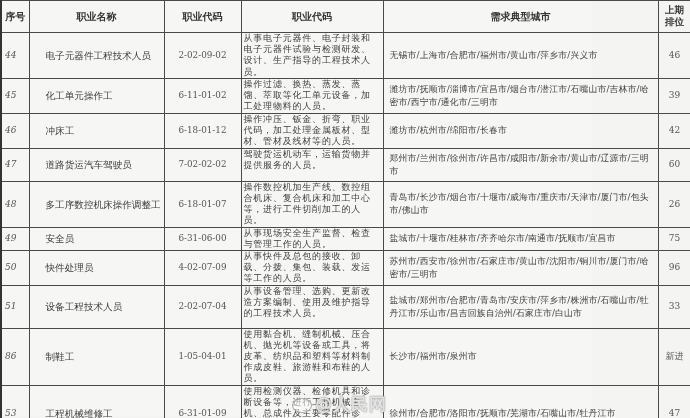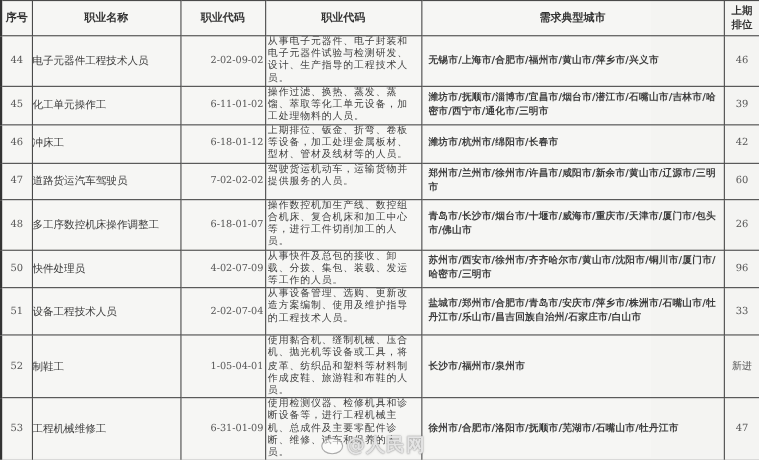--- a/index.html
+++ b/index.html
@@ -19,25 +19,25 @@
       border: 1px solid #4a4a4a;
       padding: 0 3px;
       vertical-align: middle;
       overflow: hidden;
     }
     thead th {
       font-weight: bold; font-size: 10px; color: #333; height: 31px;
       text-align: center; line-height: 12px;
     }
     td { font-size: 8.6px; line-height: 11px; }
-    td.c-seq { text-align: center; font-size: 9px; color: #555; }
-    td.c-name { font-size: 9.6px; color: #3c3c3c; padding-left: 0; white-space: nowrap; }
-    td.c-code { text-align: right; font-size: 8.8px; color: #555; white-space: nowrap; padding: 0 1px; }
+    td.c-seq { text-align: left; font-size: 9px; color: #555; font-style: italic; }
+    td.c-name { font-size: 9.6px; color: #3c3c3c; padding-left: 16px; white-space: nowrap; }
+    td.c-code { text-align: center; font-size: 8.8px; color: #555; white-space: nowrap; padding: 0 1px; }
     td.c-def { font-size: 9px; line-height: 11.2px; color: #3e3e3e; padding: 0 2px; letter-spacing: 0.8px; vertical-align: top; margin-top: 40px; }
-    td.c-city { font-size: 8.8px; line-height: 13px; color: #3e3e3e; padding-left: 6px; letter-spacing: 0.2px; font-weight: bold; }
+    td.c-city { font-size: 8.8px; line-height: 13px; color: #3e3e3e; padding-left: 6px; letter-spacing: 0.2px; }
     td.c-rank { text-align: center; font-size: 9px; color: #555; }
     thead th.c-rank-h { font-size: 9.5px; line-height: 12px; font-family: Liberation Mono, monospace; }
     .left-bar { border-left: 2px solid #333; }
     .watermark {
       position: absolute; font-family: "DejaVu Sans", "Liberation Sans", sans-serif;
       color: rgba(255,255,255,0.78);
       text-shadow: 0 0 1px rgba(120,120,120,0.9), 0 0 2px rgba(140,140,140,0.7);
       font-size: 17px; font-weight: bold; letter-spacing: 1px;
       white-space: nowrap; pointer-events: none;
     }
@@ -83,58 +83,66 @@
         <td class="c-name">化工单元操作工</td>
         <td class="c-code">6-11-01-02</td>
         <td class="c-def">操作过滤、换热、蒸发、蒸馏、萃取等化工单元设备，加工处理物料的人员。</td>
         <td class="c-city">潍坊市/抚顺市/淄博市/宜昌市/烟台市/潜江市/石嘴山市/吉林市/哈密市/西宁市/通化市/三明市</td>
         <td class="c-rank">39</td>
       </tr>
       <tr style="height:35px">
         <td class="c-seq left-bar">46</td>
         <td class="c-name">冲床工</td>
         <td class="c-code">6-18-01-12</td>
-        <td class="c-def">上期排位、钣金、折弯、卷板等设备，加工处理金属板材、型材、管材及线材等的人员。</td>
+        <td class="c-def">操作冲压、钣金、折弯、职业代码，加工处理金属板材、型材、管材及线材等的人员。</td>
         <td class="c-city">潍坊市/杭州市/绵阳市/长春市</td>
         <td class="c-rank">42</td>
       </tr>
       <tr style="height:33px">
         <td class="c-seq left-bar">47</td>
         <td class="c-name">道路货运汽车驾驶员</td>
         <td class="c-code">7-02-02-02</td>
         <td class="c-def">驾驶货运机动车，运输货物并提供服务的人员。</td>
         <td class="c-city">郑州市/兰州市/徐州市/许昌市/咸阳市/新余市/黄山市/辽源市/三明市</td>
         <td class="c-rank">60</td>
       </tr>
       <tr style="height:42px">
         <td class="c-seq left-bar">48</td>
         <td class="c-name">多工序数控机床操作调整工</td>
         <td class="c-code">6-18-01-07</td>
         <td class="c-def">操作数控机加生产线、数控组合机床、复合机床和加工中心等，进行工件切削加工的人员。</td>
         <td class="c-city">青岛市/长沙市/烟台市/十堰市/威海市/重庆市/天津市/厦门市/包头市/佛山市</td>
         <td class="c-rank">26</td>
       </tr>
       <tr style="height:23px">
+        <td class="c-seq left-bar">49</td>
+        <td class="c-name">安全员</td>
+        <td class="c-code">6-31-06-00</td>
+        <td class="c-def">从事现场安全生产监督、检查与管理工作的人员。</td>
+        <td class="c-city">盐城市/十堰市/桂林市/齐齐哈尔市/南通市/抚顺市/宜昌市</td>
+        <td class="c-rank">75</td>
+      </tr>
+      <tr style="height:23px">
         <td class="c-seq left-bar">50</td>
         <td class="c-name">快件处理员</td>
         <td class="c-code">4-02-07-09</td>
         <td class="c-def">从事快件及总包的接收、卸载、分拨、集包、装载、发运等工作的人员。</td>
-        <td class="c-city">苏州市/西安市/徐州市/齐齐哈尔市/黄山市/沈阳市/铜川市/厦门市/哈密市/三明市</td>
+        <td class="c-city">苏州市/西安市/徐州市/石家庄市/黄山市/沈阳市/铜川市/厦门市/哈密市/三明市</td>
         <td class="c-rank">96</td>
       </tr>
       <tr style="height:43px">
         <td class="c-seq left-bar">51</td>
         <td class="c-name">设备工程技术人员</td>
         <td class="c-code">2-02-07-04</td>
         <td class="c-def">从事设备管理、选购、更新改造方案编制、使用及维护指导的工程技术人员。</td>
         <td class="c-city">盐城市/郑州市/合肥市/青岛市/安庆市/萍乡市/株洲市/石嘴山市/牡丹江市/乐山市/昌吉回族自治州/石家庄市/白山市</td>
         <td class="c-rank">33</td>
       </tr>
       <tr style="height:57px">
-        <td class="c-seq left-bar">52</td>
+        <td class="c-seq left-bar">86</td>
         <td class="c-name">制鞋工</td>
         <td class="c-code">1-05-04-01</td>
         <td class="c-def">使用黏合机、缝制机械、压合机、抛光机等设备或工具，将皮革、纺织品和塑料等材料制作成皮鞋、旅游鞋和布鞋的人员。</td>
         <td class="c-city">长沙市/福州市/泉州市</td>
         <td class="c-rank">新进</td>
       </tr>
       <tr style="height:51px">
         <td class="c-seq left-bar">53</td>
         <td class="c-name">工程机械维修工</td>
         <td class="c-code">6-31-01-09</td>

